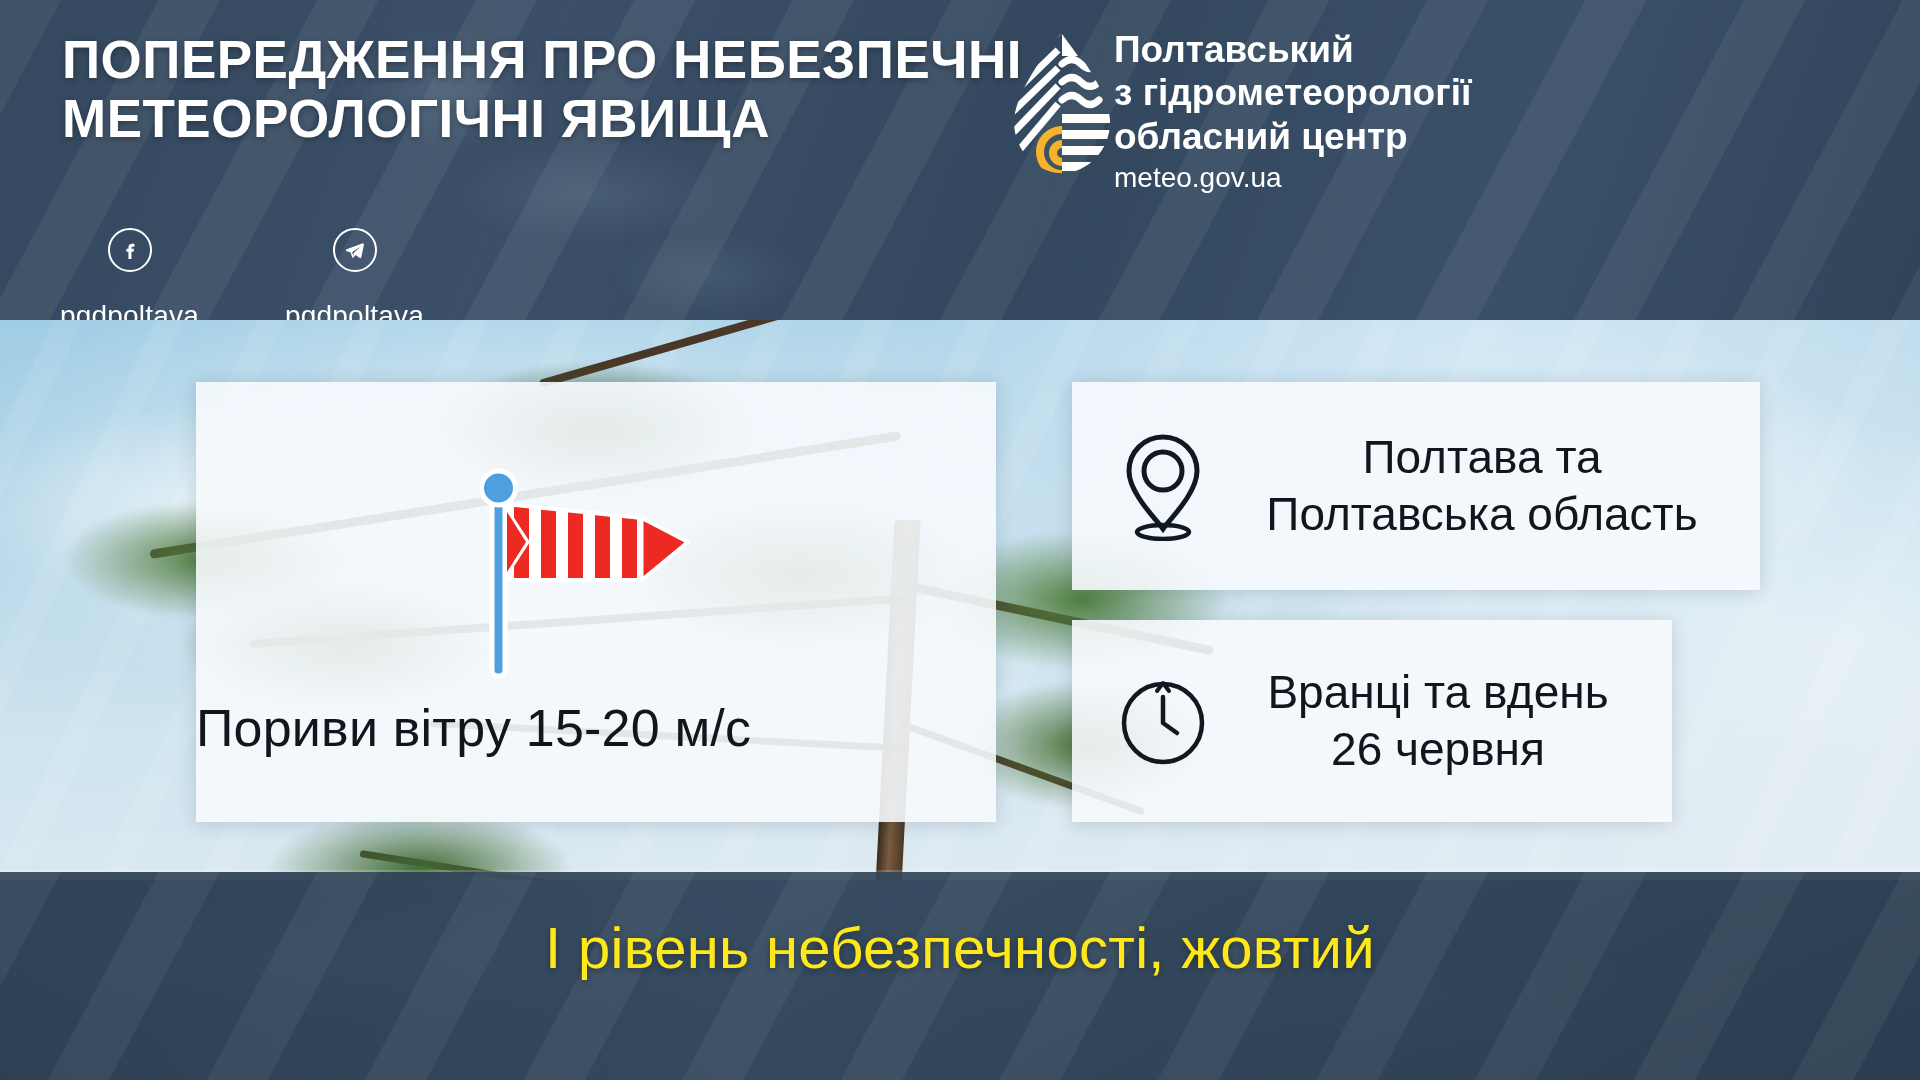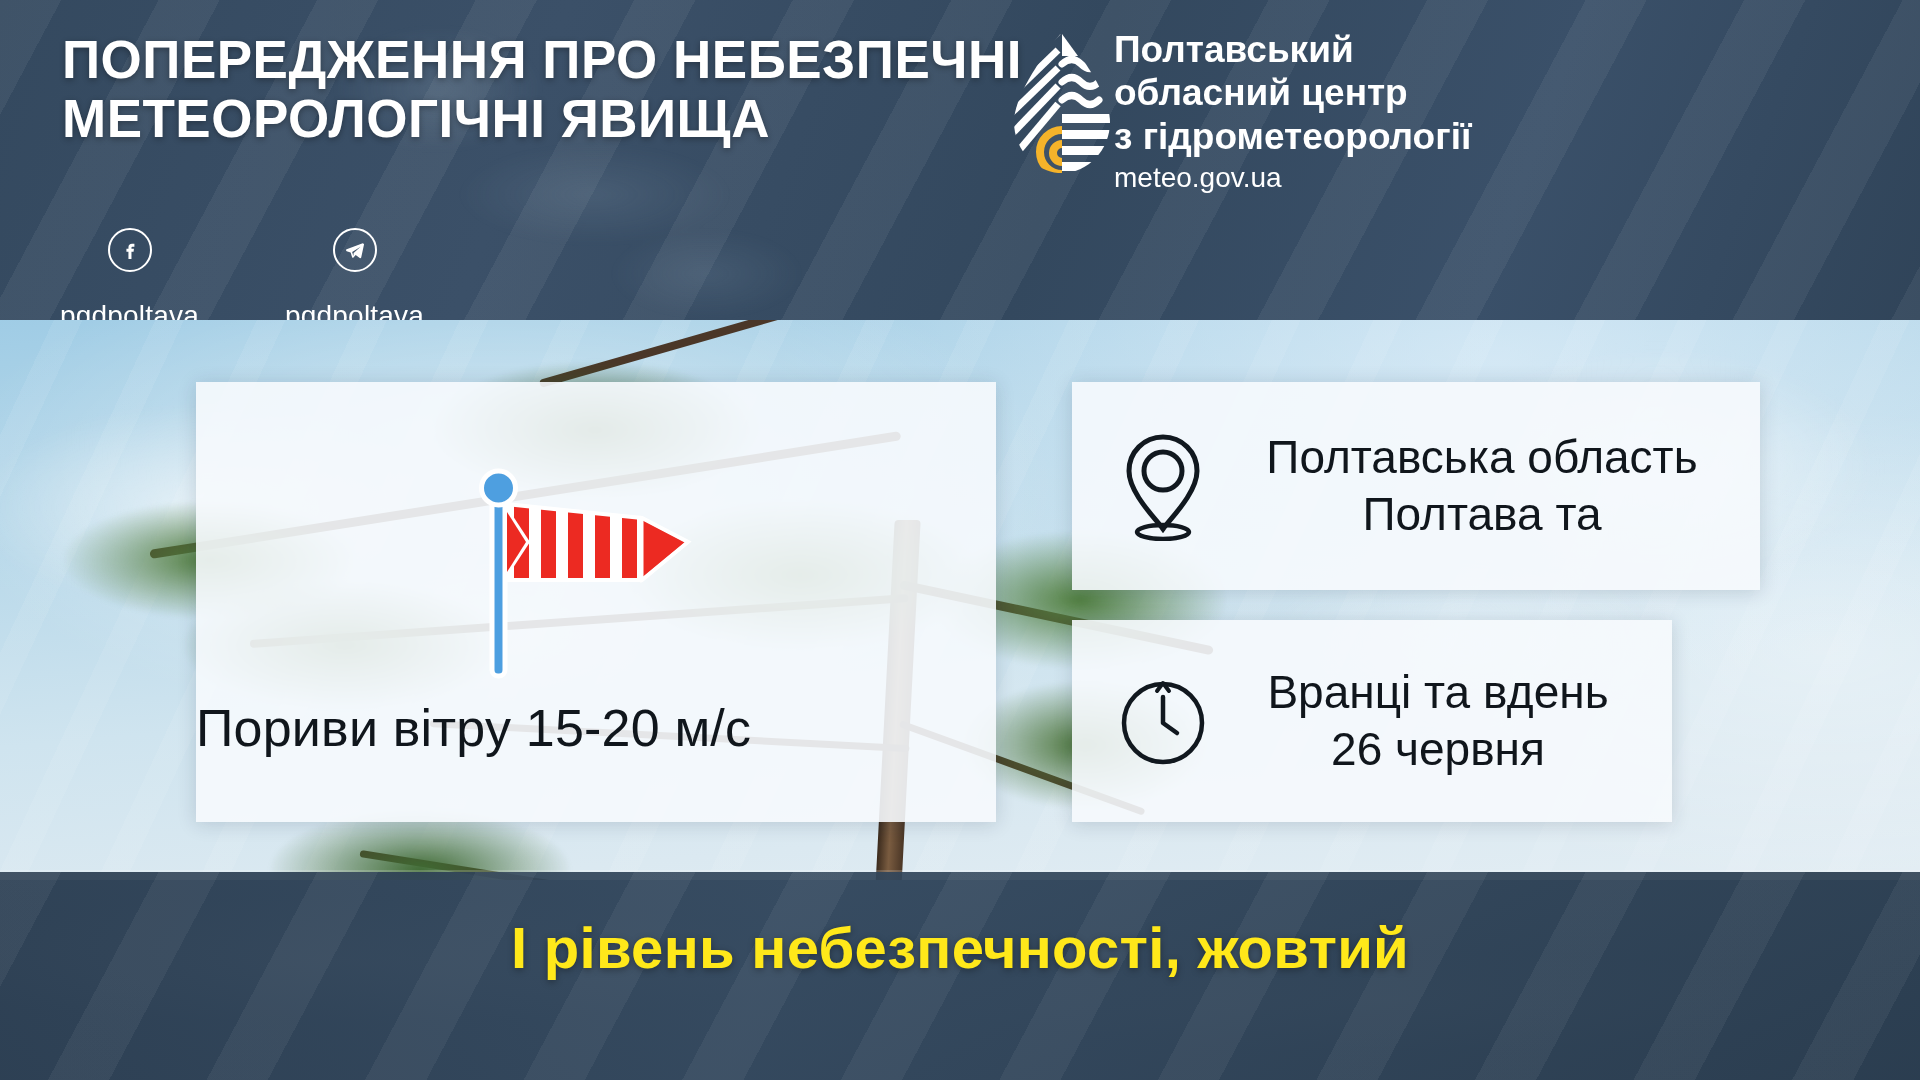--- a/index.html
+++ b/index.html
@@ -132,21 +132,21 @@
     overflow:hidden;
   }
   .danger-stripes{
     position:absolute;inset:0;
     background:repeating-linear-gradient(118deg,
       rgba(255,255,255,.05) 0px, rgba(255,255,255,.05) 54px,
       rgba(255,255,255,0) 54px, rgba(255,255,255,0) 140px);
   }
   .danger-text{
     position:absolute;left:0;right:0;top:42px;text-align:center;
-    font-size:58px;font-weight:bold;letter-spacing:.3px;
+    font-size:58px;font-weight:normal;letter-spacing:.3px;
     text-shadow:0 2px 7px rgba(0,0,0,.35);white-space:nowrap;
   }
   .sep-line{position:absolute;left:0;bottom:208px;width:1920px;height:2px;background:rgba(255,255,255,.18);}
 </style>
 </head>
 <body>
 
 <div class="stage">
 
   <div class="photo">
@@ -243,22 +243,22 @@
 
             <g fill="none" stroke="#f5b32a" stroke-width="8">
               <path d="M52 100 a22 22 0 1 0 0 44"></path>
               <path d="M52 114 a9 9 0 1 0 0 18"></path>
             </g>
           </g>
         </svg>
       </span>
       <span class="logo-text">
         <span class="ln">Полтавський</span>
+        <span class="ln">з гідрометеорології</span>
         <span class="ln">обласний центр</span>
-        <span class="ln">з гідрометеорології</span>
         <span class="url">meteo.gov.ua</span>
       </span>
     </div>
   </div>
 
   <div class="card card-wind">
     <span class="wind-flag">
       <svg width="260" height="230" viewBox="0 0 260 230">
 
         <rect x="26" y="34" width="13" height="182" rx="6" fill="#4e9fe0" stroke="#ffffff" stroke-width="5"></rect>
@@ -288,22 +288,22 @@
 
   <div class="card card-place">
     <span class="card-icon">
       <svg width="86" height="110" viewBox="0 0 86 110">
         <path d="M43 6 C24 6 9 21 9 40 C9 62 36 88 43 98 C50 88 77 62 77 40 C77 21 62 6 43 6 Z" fill="none" stroke="#11181f" stroke-width="5"></path>
         <circle cx="43" cy="40" r="19" fill="none" stroke="#11181f" stroke-width="5"></circle>
         <ellipse cx="43" cy="101" rx="26" ry="7" fill="none" stroke="#11181f" stroke-width="4.5"></ellipse>
       </svg>
     </span>
     <span class="card-copy">
+      <span class="cl">Полтава та</span>
       <span class="cl">Полтавська область</span>
-      <span class="cl">Полтава та</span>
     </span>
   </div>
 
   <div class="card card-time">
     <span class="card-icon">
       <svg width="92" height="92" viewBox="0 0 92 92">
         <circle cx="46" cy="48" r="39" fill="none" stroke="#11181f" stroke-width="4.5"></circle>
         <path d="M46 22 L46 48 L60 58" fill="none" stroke="#11181f" stroke-width="4.5" stroke-linecap="round" stroke-linejoin="round"></path>
         <path d="M40 16 L46 8 L52 16" fill="none" stroke="#11181f" stroke-width="4" stroke-linecap="round" stroke-linejoin="round"></path>
       </svg>

